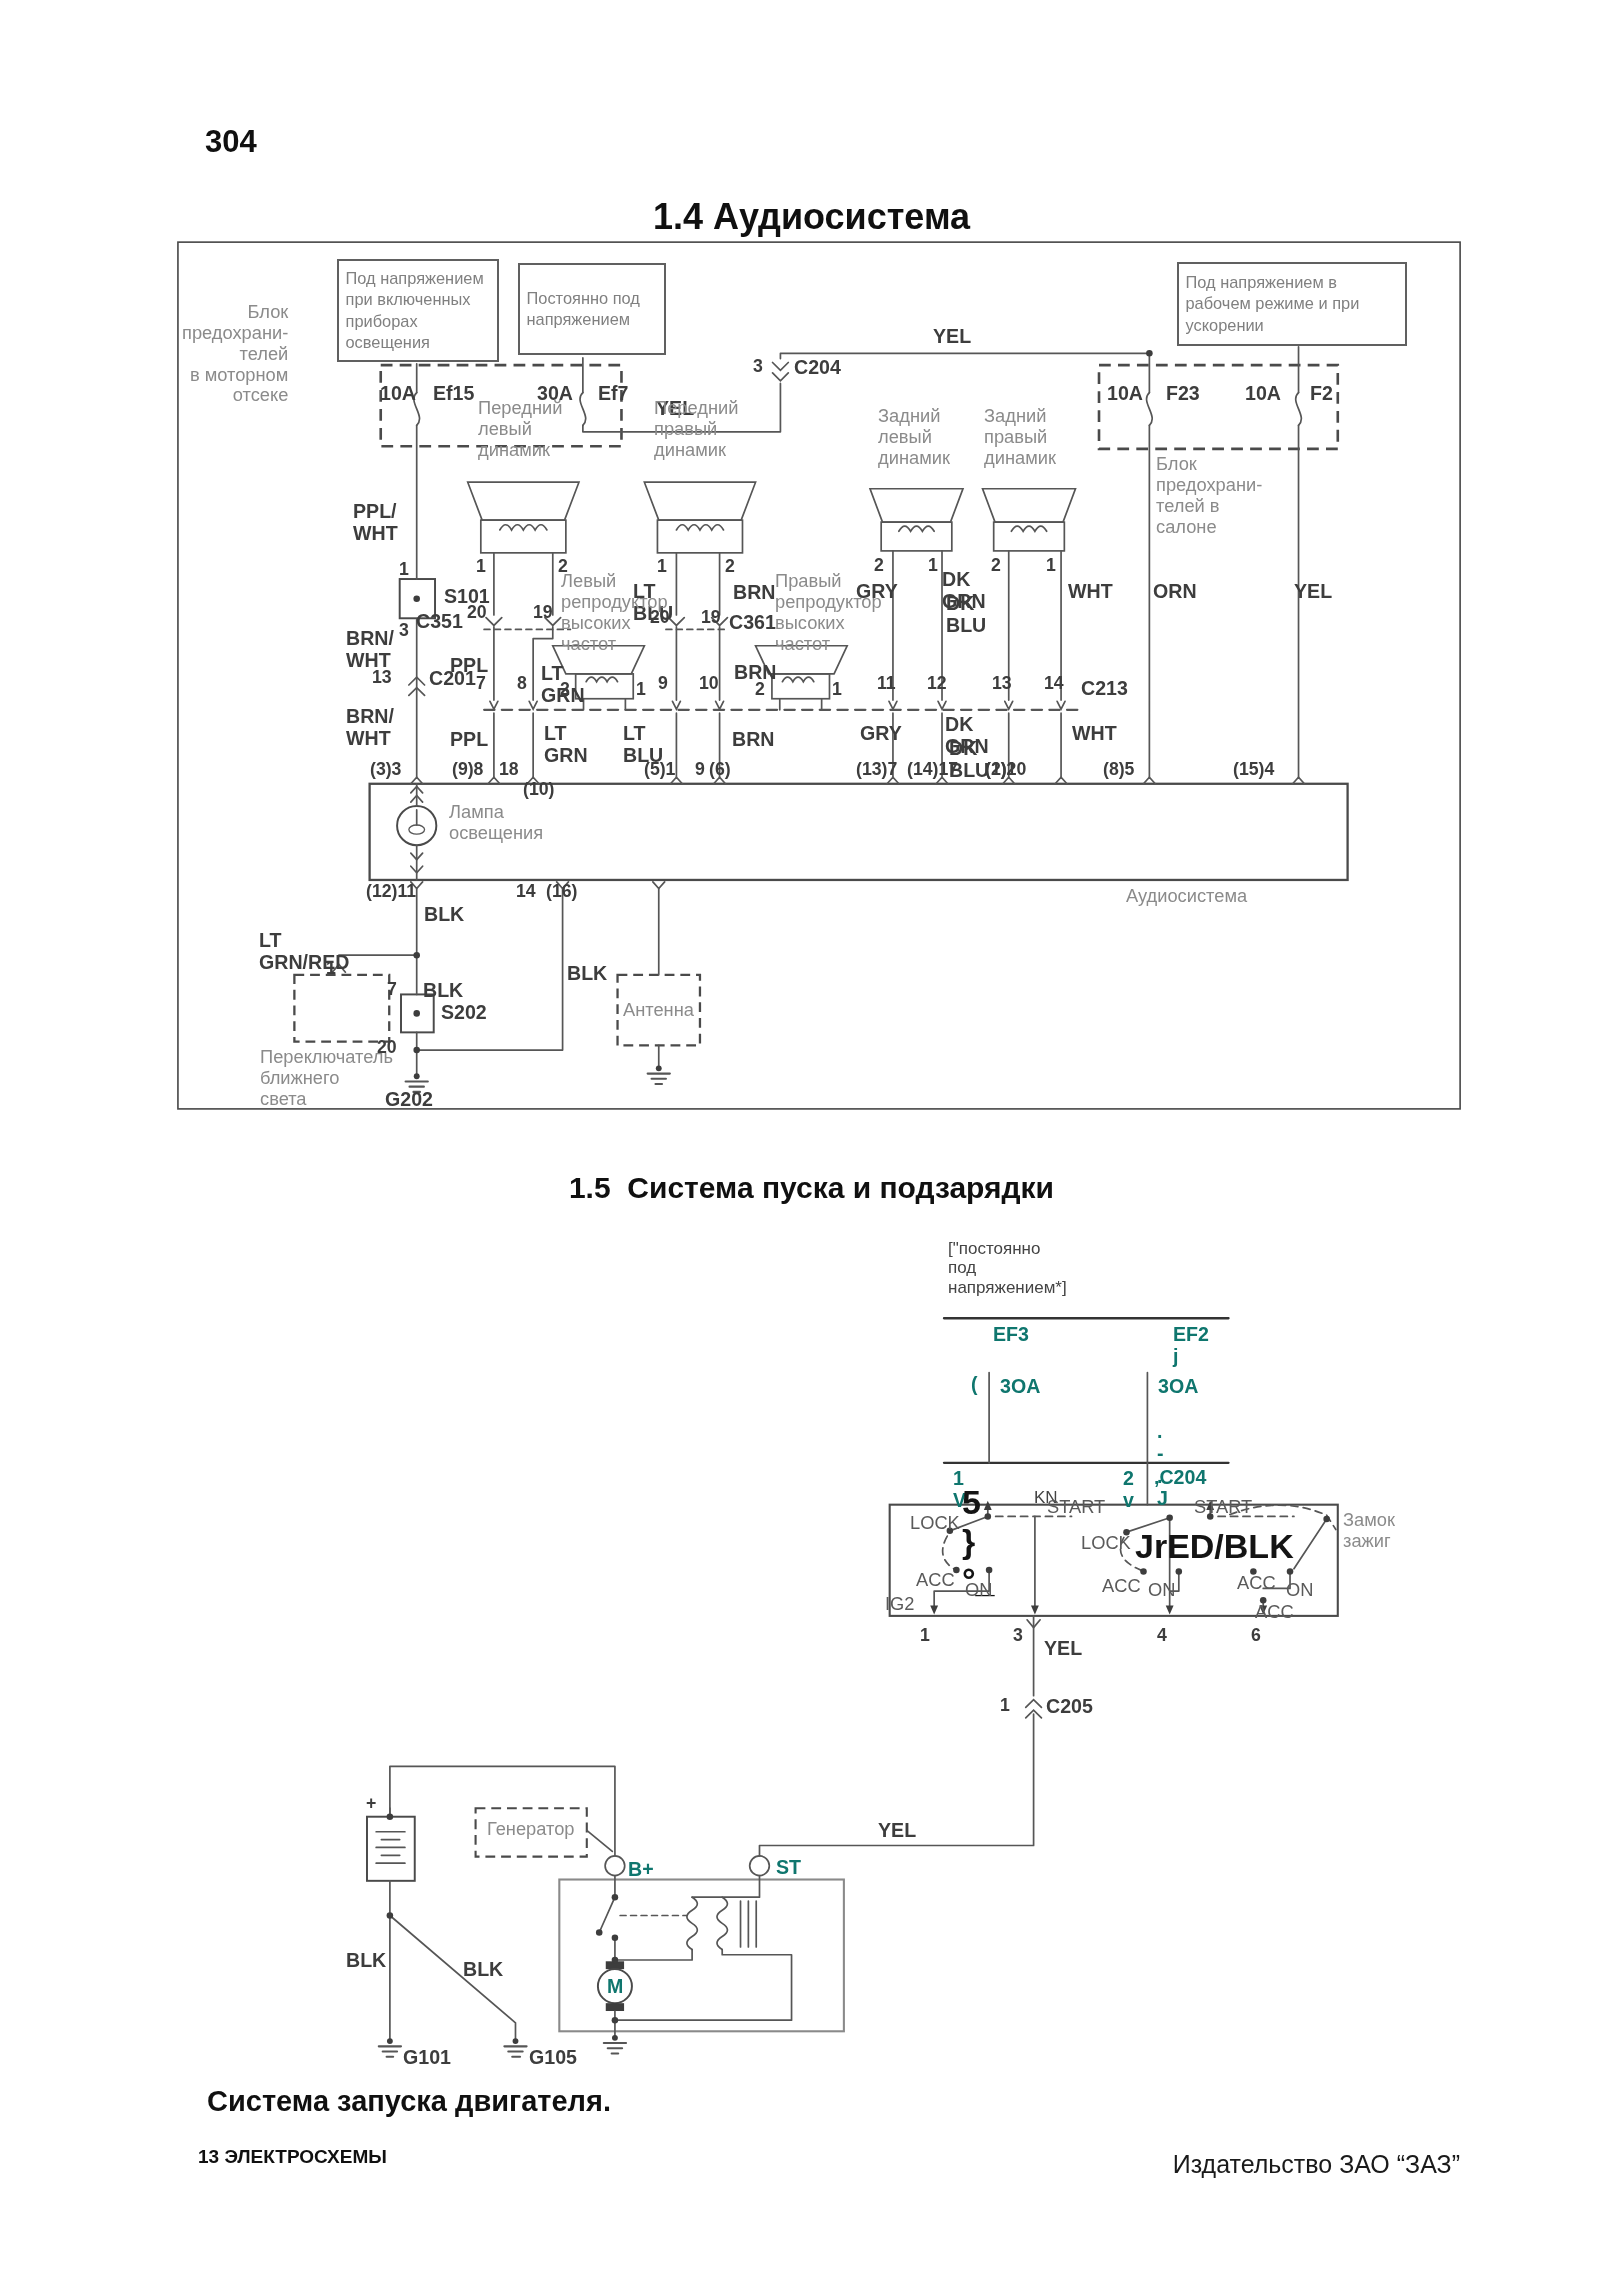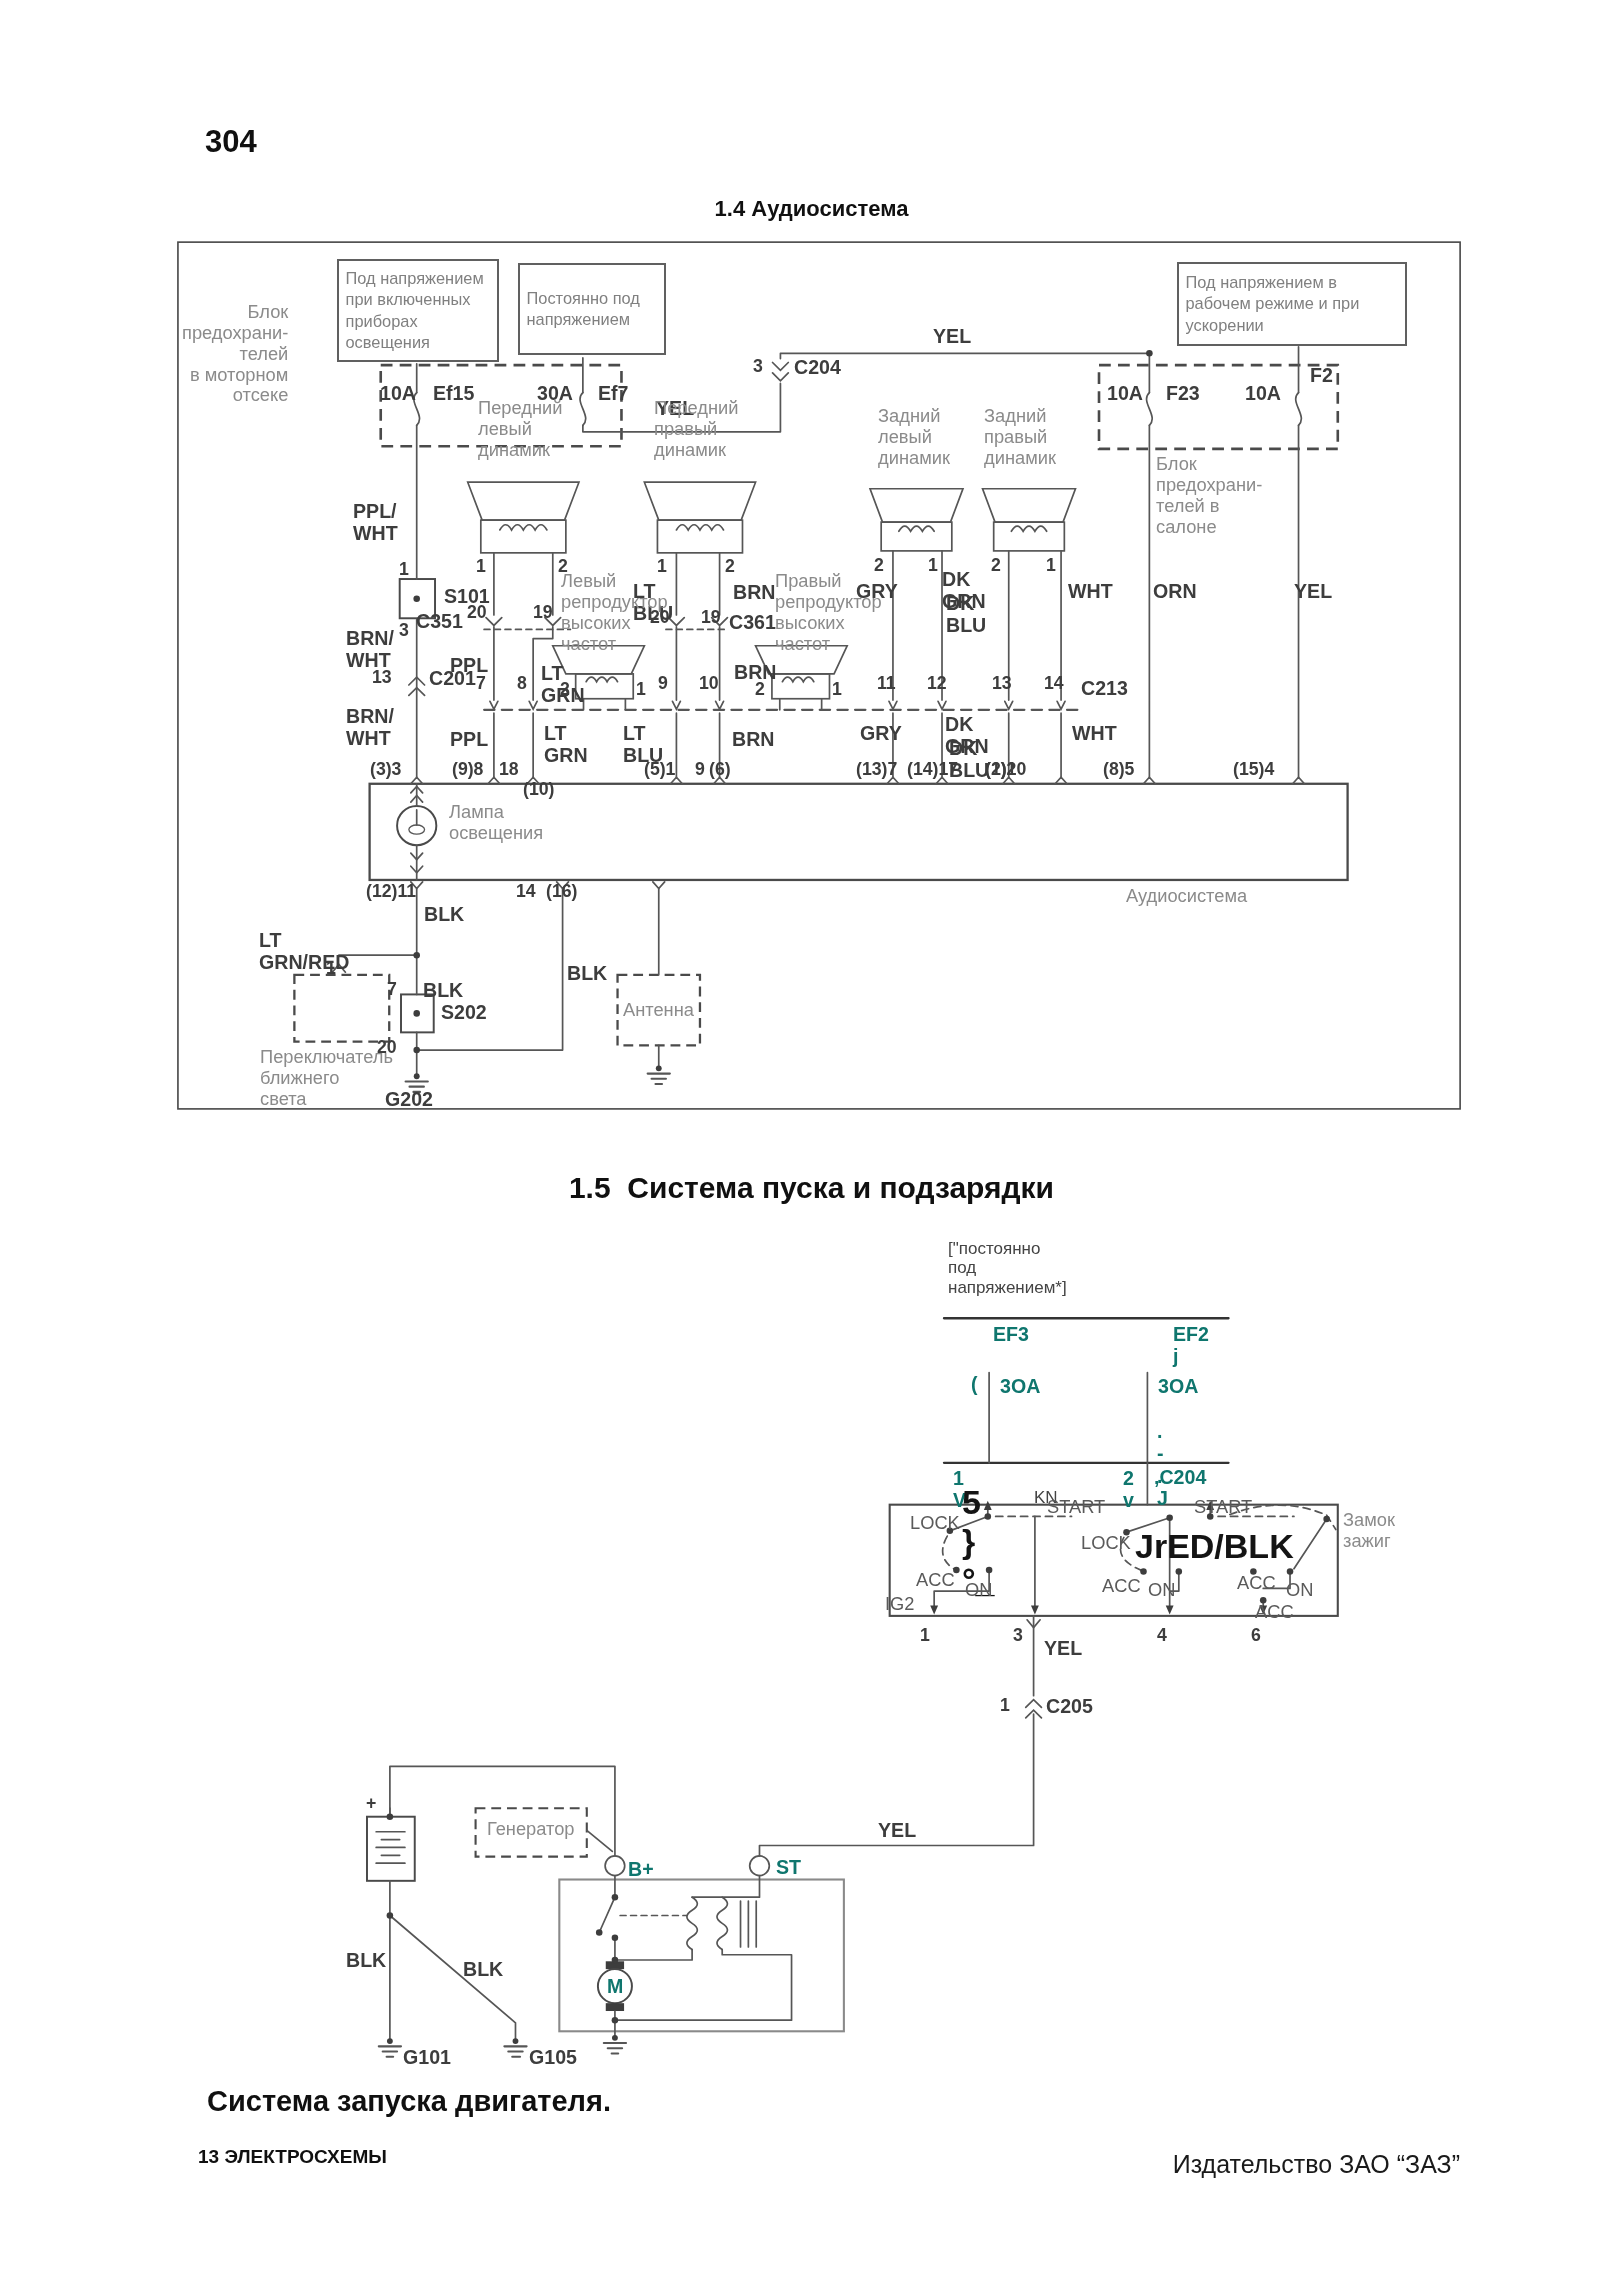--- a/index.html
+++ b/index.html
@@ -22,21 +22,21 @@
   .st{stroke:#565656;stroke-width:2.6;fill:none;stroke-linecap:round}
   .bx{stroke:#4a4a4a;stroke-width:3;fill:none}
   .dot{fill:#3d3d3d;stroke:none}
 </style>
 </head>
 <body>
 
 <div id="page">
 
   <div class="hd" style="left:205px;top:124px;font-size:31px">304</div>
-  <div class="hd ctr" style="top:196px;font-size:22px">1.4 Аудиосистема</div>
+  <div class="hd ctr" style="top:196px;font-size:36px">1.4 Аудиосистема</div>
 
   <svg width="1623" height="2295" viewBox="0 0 2481 3508">
 
     <rect x="272" y="370" width="1960" height="1325" class="bx" style="stroke-width:2.5"></rect>
     <g>
       <rect x="582" y="558" width="368" height="124" class="bx" stroke-dasharray="18 11" style="stroke-width:4"></rect>
     </g>
     <g>
       <rect x="1680" y="558" width="365" height="128" class="bx" stroke-dasharray="18 11" style="stroke-width:4"></rect>
     </g>
@@ -241,21 +241,21 @@
 телей
 в моторном
 отсеке</div>
       <div class="lb w" style="left: 380px; top: 382px;">10A</div>
       <div class="lb w" style="left: 433px; top: 382px;">Ef15</div>
       <div class="lb w" style="left: 537px; top: 382px;">30A</div>
       <div class="lb w" style="left: 598px; top: 382px;">Ef7</div>
       <div class="lb w" style="left: 1107px; top: 382px;">10A</div>
       <div class="lb w" style="left: 1166px; top: 382px;">F23</div>
       <div class="lb w" style="left: 1245px; top: 382px;">10A</div>
-      <div class="lb w" style="left: 1310px; top: 364px;">F2</div>
+      <div class="lb w" style="left: 1310px; top: 382px;">F2</div>
       <div class="lb g" style="left: 1156px; top: 454px;">Блок предохрани-
 телей в салоне</div>
       <div class="lb w" style="left: 353px; top: 500px;">PPL/
 WHT</div>
       <div class="lb w" style="left: 656px; top: 397px;">YEL</div>
       <div class="lb p" style="left: 753px; top: 356px;">3</div>
       <div class="lb w" style="left: 794px; top: 356px;">C204</div>
       <div class="lb w" style="left: 933px; top: 325px;">YEL</div>
       <div class="lb g" style="left: 478px; top: 398px;">Передний
 левый

